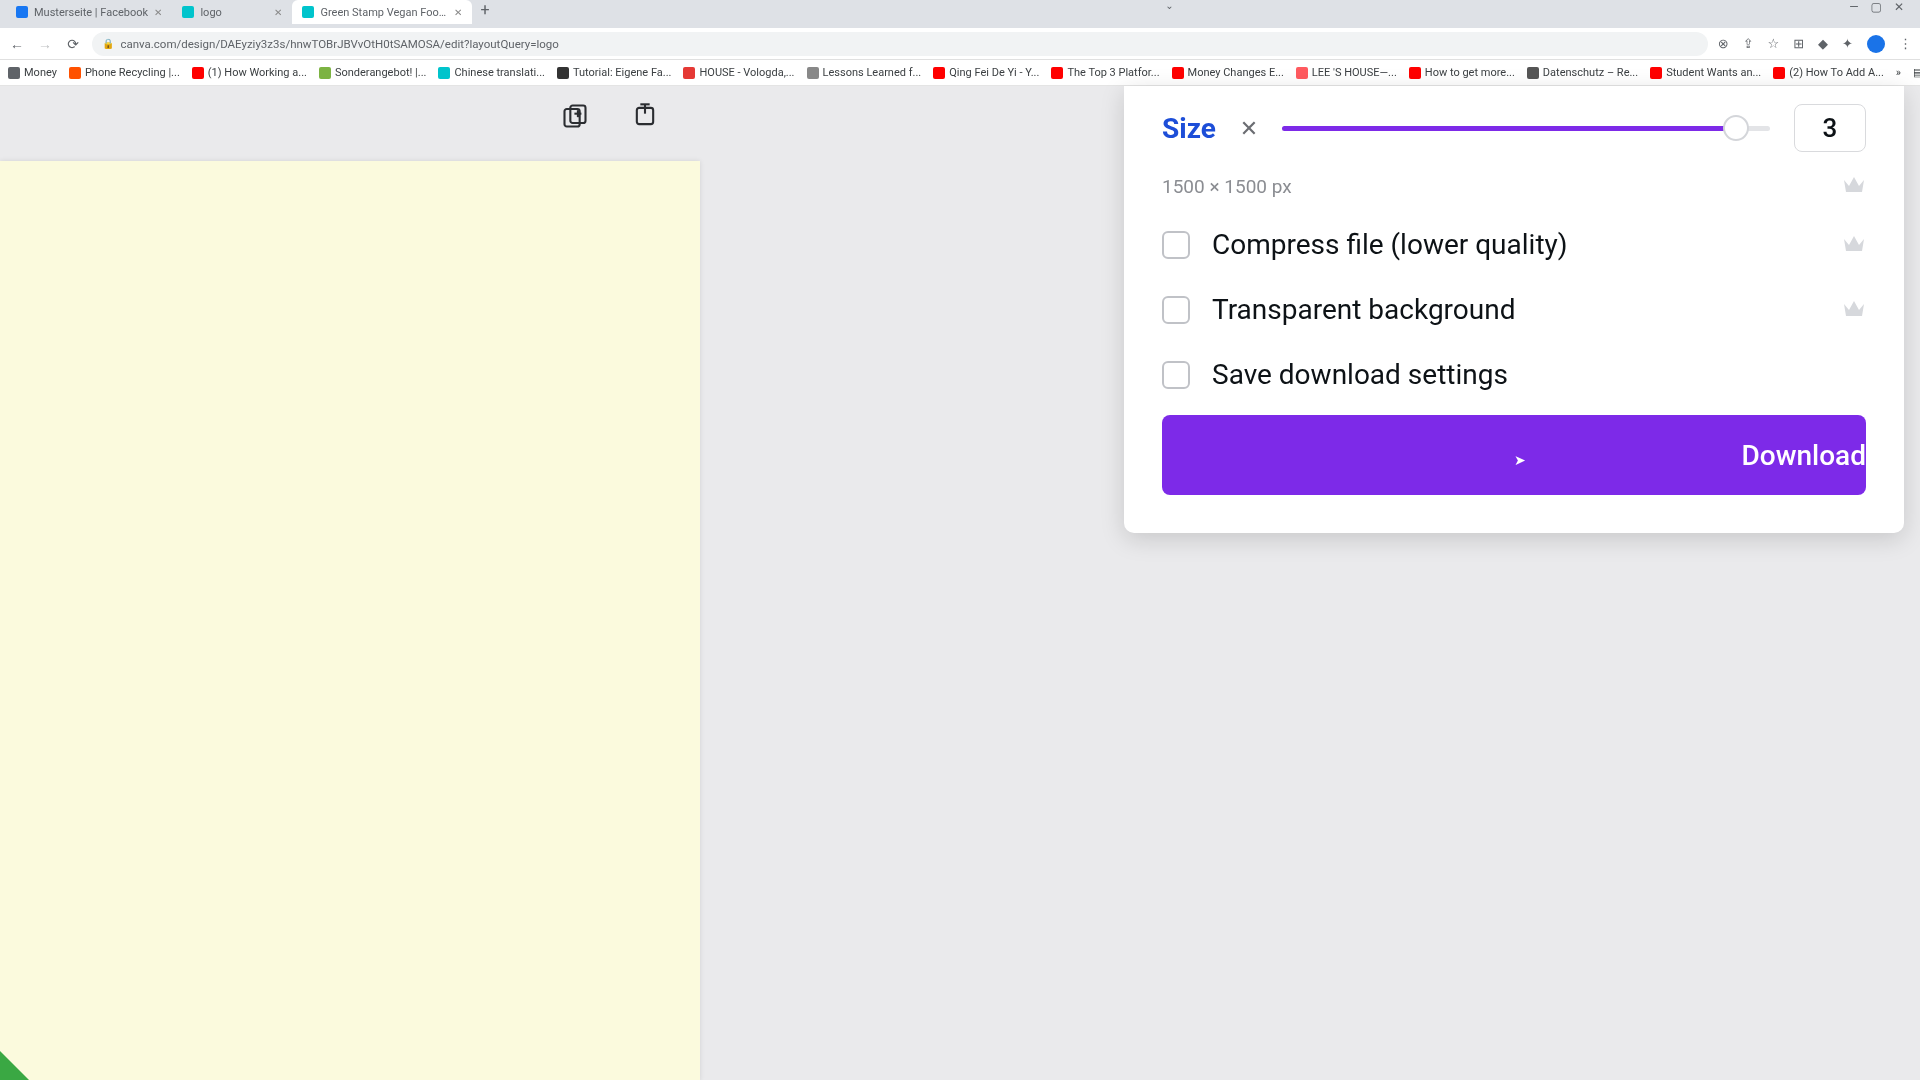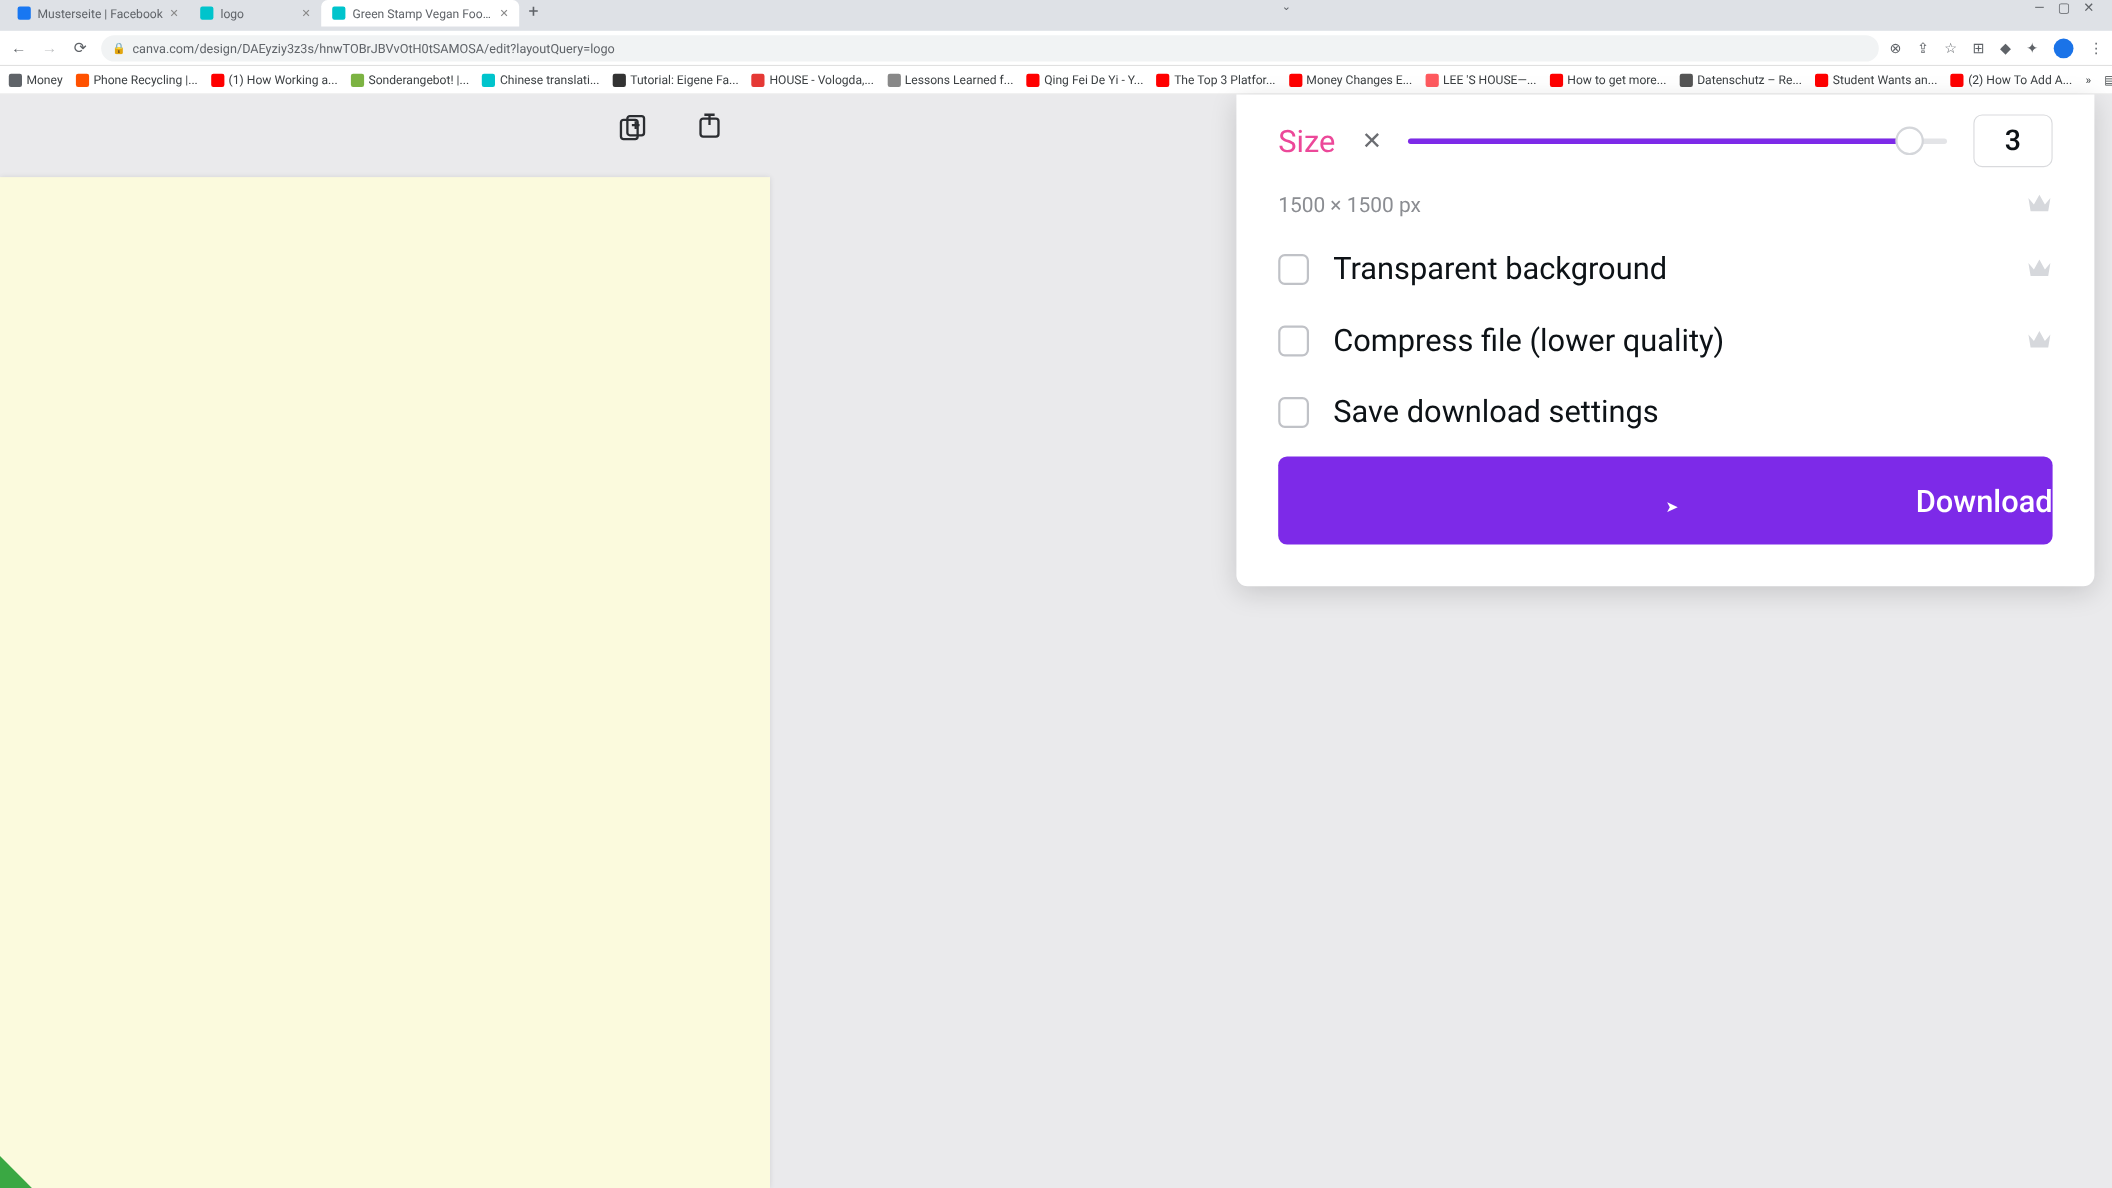--- a/index.html
+++ b/index.html
@@ -40,21 +40,21 @@
 
     
     .download-panel { position: absolute; top: 0; right: 16px; width: 780px; background: #fff; border-radius: 0 0 10px 10px; box-shadow: 0 6px 24px rgba(0,0,0,0.15); padding: 18px 38px 38px; }
     .panel-heading { font-size: 28px; font-weight: 700; color: #0d1216; margin-bottom: 18px; }
     .filetype-select { display: flex; align-items: center; border: 1.5px solid #d9dadd; border-radius: 10px; padding: 20px 26px; gap: 20px; cursor: pointer; margin-bottom: 34px; }
     .filetype-value { font-size: 30px; font-weight: 500; color: #0d1216; }
     .suggested-badge { background: #0f6e8f; color: #fff; font-size: 18px; font-weight: 700; letter-spacing: 2px; padding: 6px 16px; border-radius: 18px; }
     .chevron-down-large { margin-left: auto; }
 
     .size-row { display: flex; align-items: center; gap: 24px; margin-bottom: 22px; }
-    .size-label { font-size: 28px; font-weight: 400; color: #ec4899; }
+    .size-label { font-size: 28px; font-weight: 700; color: #1d4ed8; }
     .size-x { font-size: 22px; color: #6b6d72; }
     .slider-wrap { flex: 1; position: relative; height: 26px; display: flex; align-items: center; }
     .slider-track-bg { position: absolute; width: 100%; height: 5px; background: #e3e4e7; border-radius: 3px; }
     .slider-track-fill { position: absolute; width: 93%; height: 5px; background: #7d2ae8; border-radius: 3px; }
     .slider-thumb { position: absolute; left: 93%; transform: translateX(-50%); width: 26px; height: 26px; background: #fff; border: 2px solid #d4d6da; border-radius: 50%; cursor: pointer; }
     .size-input { width: 72px; height: 48px; border: 1.5px solid #d9dadd; border-radius: 8px; text-align: center; font-size: 26px; font-weight: 500; color: #0d1216; }
 
     .dimensions-row { display: flex; align-items: center; margin-bottom: 30px; }
     .dimensions-text { font-size: 19px; color: #8b8d92; }
     .crown-icon { margin-left: auto; color: #d0d2d6; }
@@ -233,38 +233,38 @@
       <span class="dimensions-text">1500 × 1500 px</span>
       <span class="crown-icon">
         <svg width="24" height="20" viewBox="0 0 24 20" fill="#d6d8dc">
             <path d="M2 6 L7 12 L12 3 L17 12 L22 6 L20 18 L4 18 Z"></path>
           </svg>
       </span>
     </div>
 
     <div class="checkbox-row">
       <span class="checkbox-box"></span>
+      <span class="checkbox-label">Compress file (lower quality)</span>
+      <span class="crown-icon">
+        <svg width="24" height="20" viewBox="0 0 24 20" fill="#d6d8dc">
+            <path d="M2 6 L7 12 L12 3 L17 12 L22 6 L20 18 L4 18 Z"></path>
+          </svg>
+      </span>
+    </div>
+
+    <div class="checkbox-row">
+      <span class="checkbox-box"></span>
       <span class="checkbox-label">Transparent background</span>
       <span class="crown-icon">
         <svg width="24" height="20" viewBox="0 0 24 20" fill="#d6d8dc">
             <path d="M2 6 L7 12 L12 3 L17 12 L22 6 L20 18 L4 18 Z"></path>
           </svg>
       </span>
     </div>
 
-    <div class="checkbox-row">
-      <span class="checkbox-box"></span>
-      <span class="checkbox-label">Compress file (lower quality)</span>
-      <span class="crown-icon">
-        <svg width="24" height="20" viewBox="0 0 24 20" fill="#d6d8dc">
-            <path d="M2 6 L7 12 L12 3 L17 12 L22 6 L20 18 L4 18 Z"></path>
-          </svg>
-      </span>
-    </div>
-
     <div class="checkbox-row" style="margin-bottom:10px">
       <span class="checkbox-box"></span>
       <span class="checkbox-label">Save download settings</span>
     </div>
 
     <button class="download-btn">
       <span>Download</span>
       <span class="cursor-on-btn">➤</span>
     </button>
   </div>

